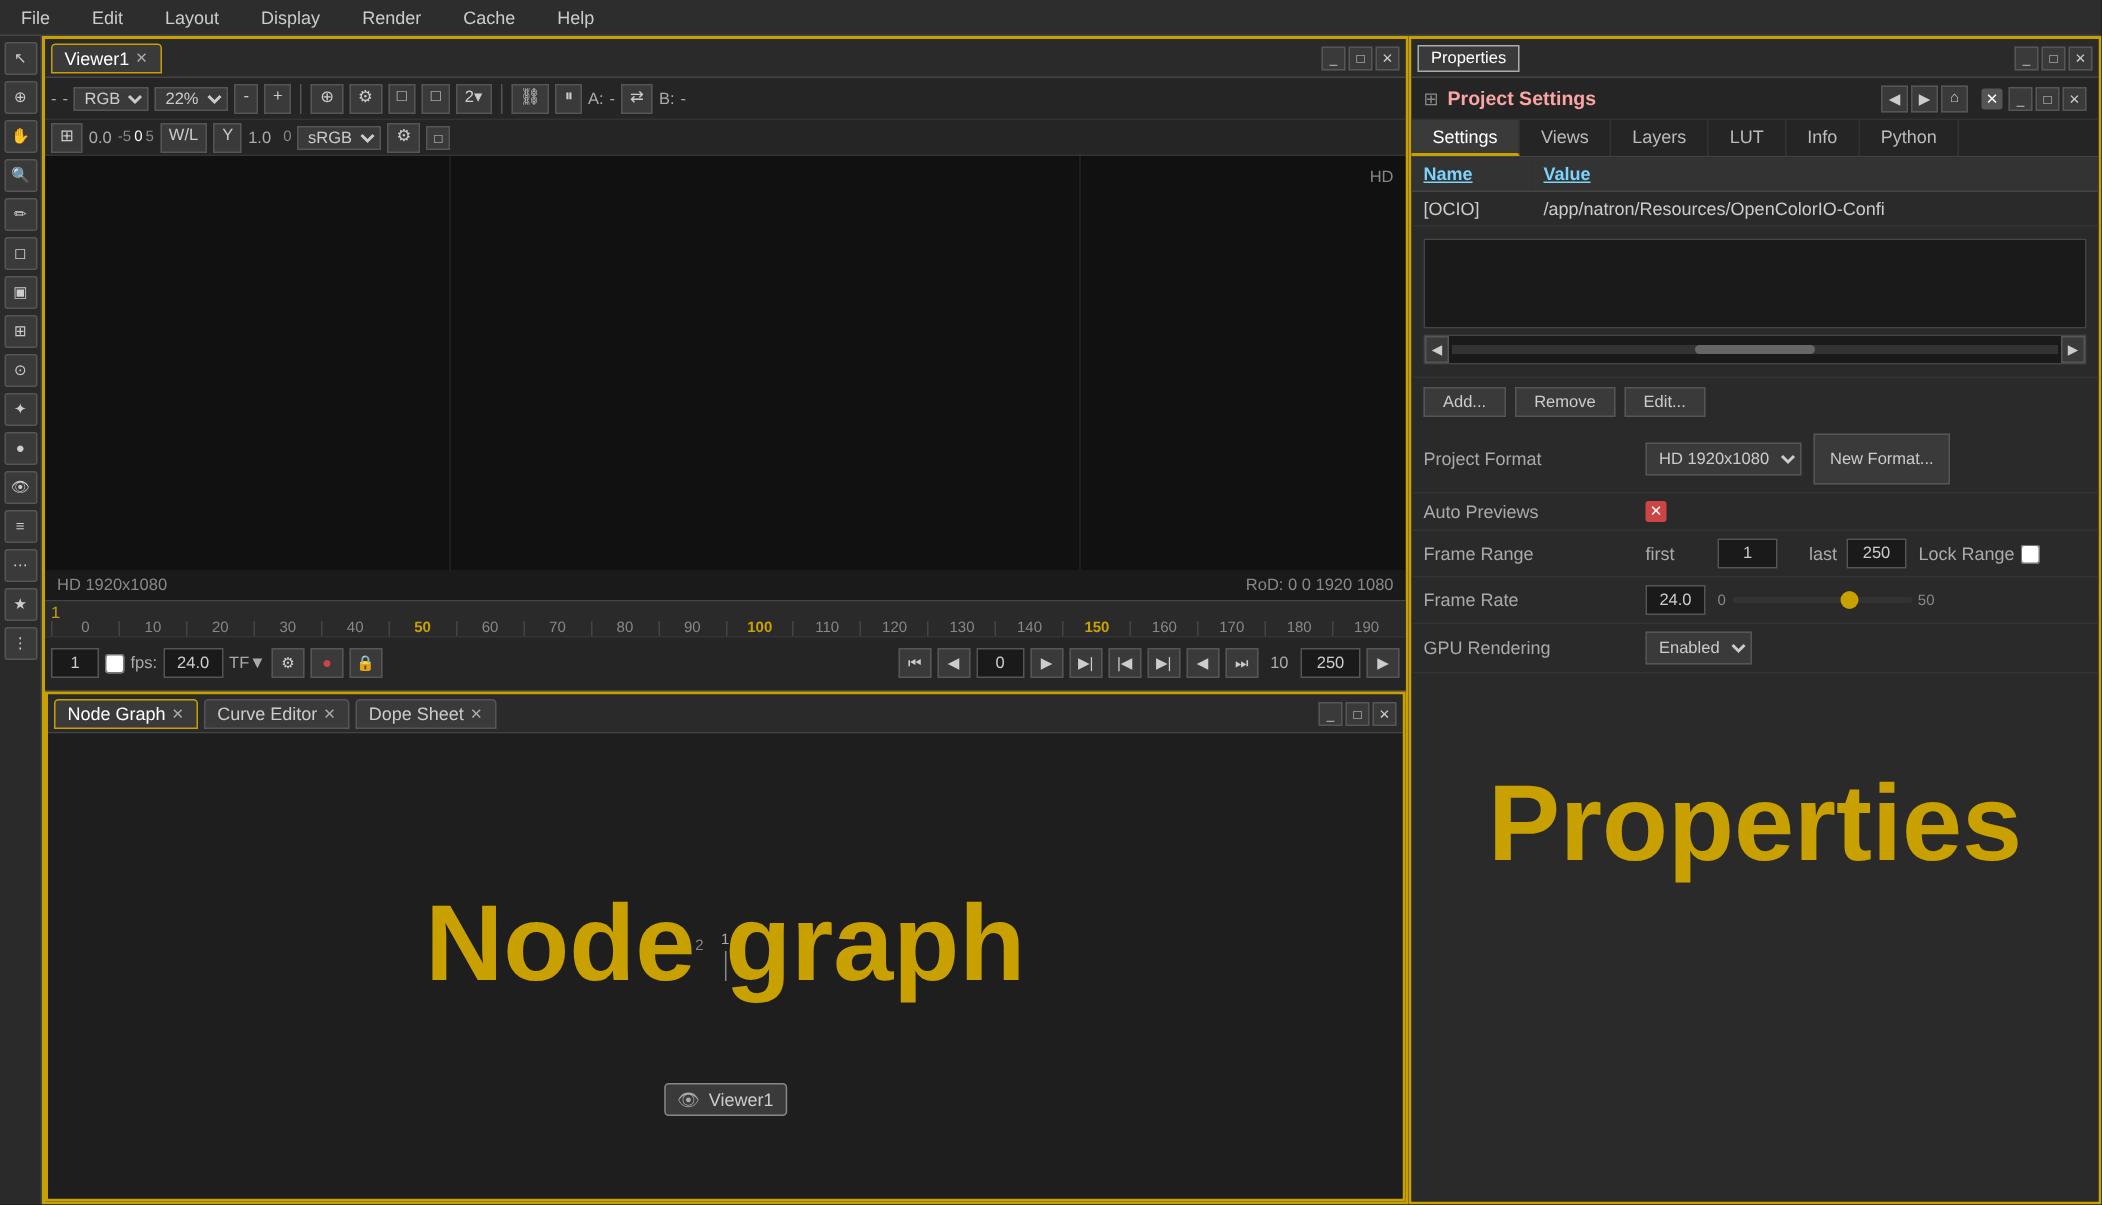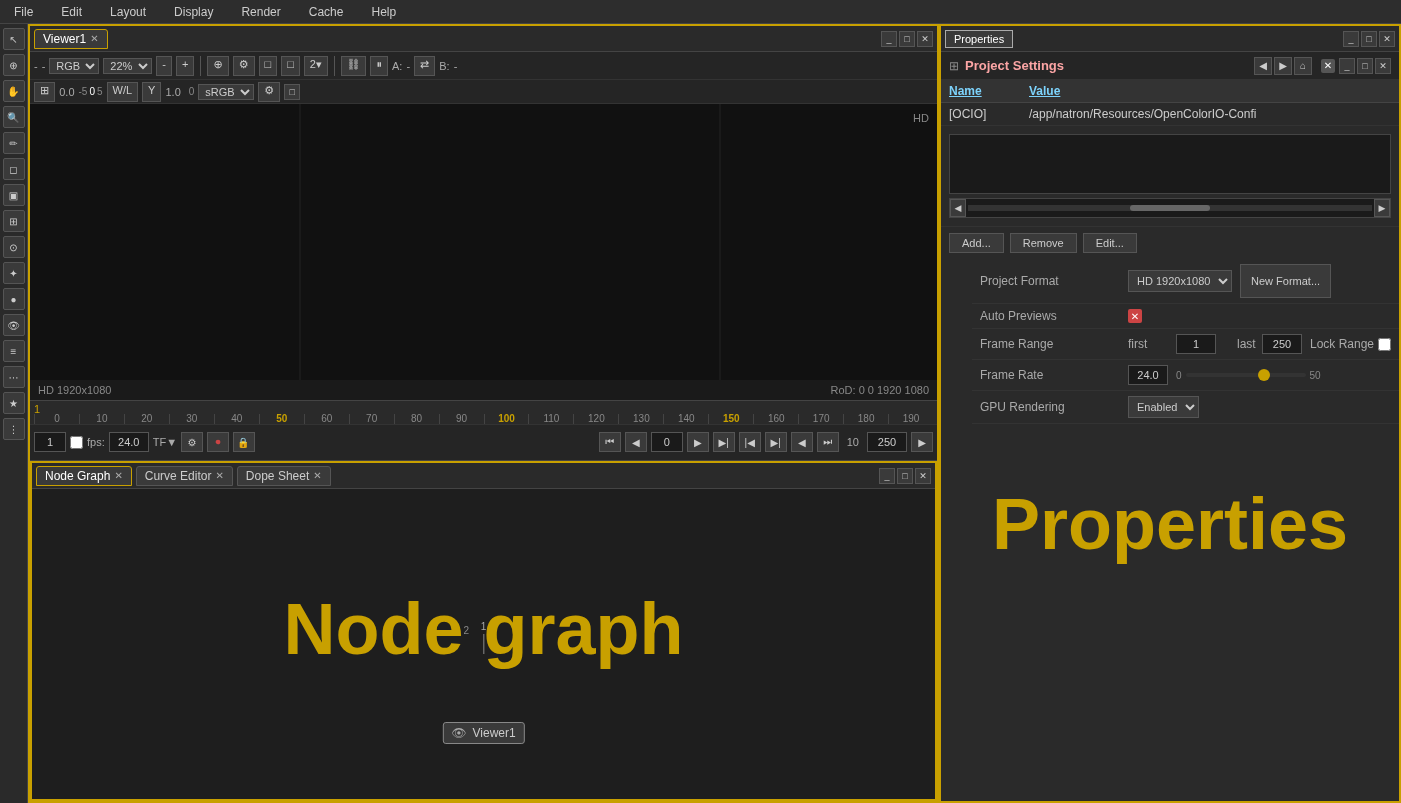--- a/index.html
+++ b/index.html
@@ -500,21 +500,20 @@
       cursor: pointer;
     }
 
     
     .prop-row {
       display: flex;
       align-items: center;
       padding: 5px 8px;
       border-bottom: 1px solid #333;
       gap: 8px;
-      margin-left: 31px;
     }
     .prop-label {
       color: #aaa;
       width: 140px;
       font-size: 12px;
       flex-shrink: 0;
     }
     .prop-select {
       background: #3a3a3a;
       border: 1px solid #555;
@@ -840,20 +839,28 @@
       <div class="props-nav-btn">⌂</div>
       <div style="margin-left:4px;"></div>
       <div class="x-icon" style="margin-left:4px;">✕</div>
       <div style="margin-left:4px;display:flex;gap:2px;">
         <div class="small-btn">_</div>
         <div class="small-btn">□</div>
         <div class="small-btn">✕</div>
       </div>
     </div>
 
+    <div id="settings-tabs">
+      <div class="stab active">Settings</div>
+      <div class="stab">Views</div>
+      <div class="stab">Layers</div>
+      <div class="stab">LUT</div>
+      <div class="stab">Info</div>
+      <div class="stab">Python</div>
+    </div>
 
     <div id="settings-content">
 
       <table id="nv-table">
         <thead>
           <tr>
             <th class="nv-name">Name</th>
             <th class="nv-value">Value</th>
           </tr>
         </thead>

